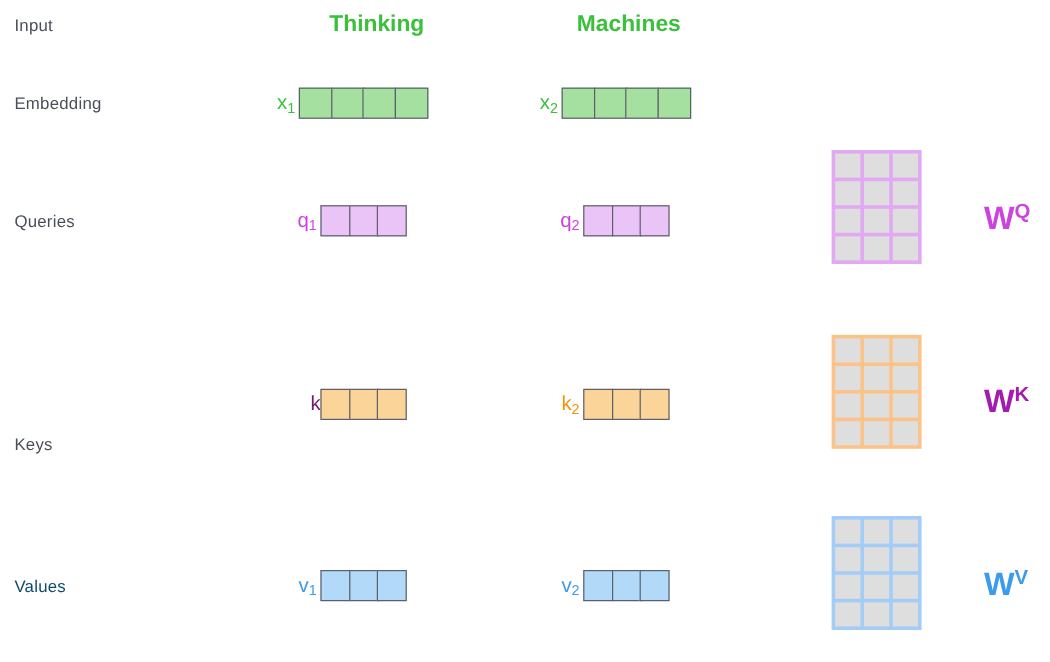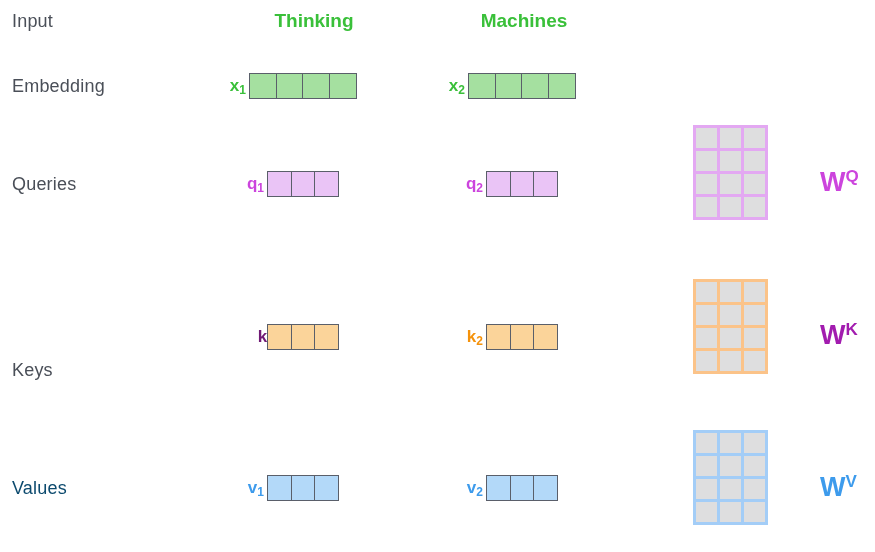--- a/index.html
+++ b/index.html
@@ -18,21 +18,21 @@
     position: absolute;
     left: 0; top: 0;
     width: 875px;
     height: 552px;
   }
 
   
   .row-label {
     position: absolute;
     left: 12px;
-    font-size: 18px;
+    font-size: 14px;
     color: #4a4f58;
     letter-spacing: 0.2px;
     white-space: nowrap;
     transform: translateY(-50%);
   }
 
   
   .col-word {
     position: absolute;
     font-size: 19px;
@@ -52,21 +52,21 @@
     box-sizing: border-box;
     border: 1.5px solid #5a5f6a;
     margin-right: -1.5px;
   }
   .vector .cell:last-child { margin-right: 0; }
 
   
   .vec-sym {
     position: absolute;
     font-size: 17px;
-    font-weight: bold;
+    font-weight: normal;
     white-space: nowrap;
     transform: translate(-100%, -50%);
     padding-right: 3px;
   }
   .vec-sym .sub {
     font-size: 12px;
     vertical-align: baseline;
     position: relative;
     top: 3px;
   }

